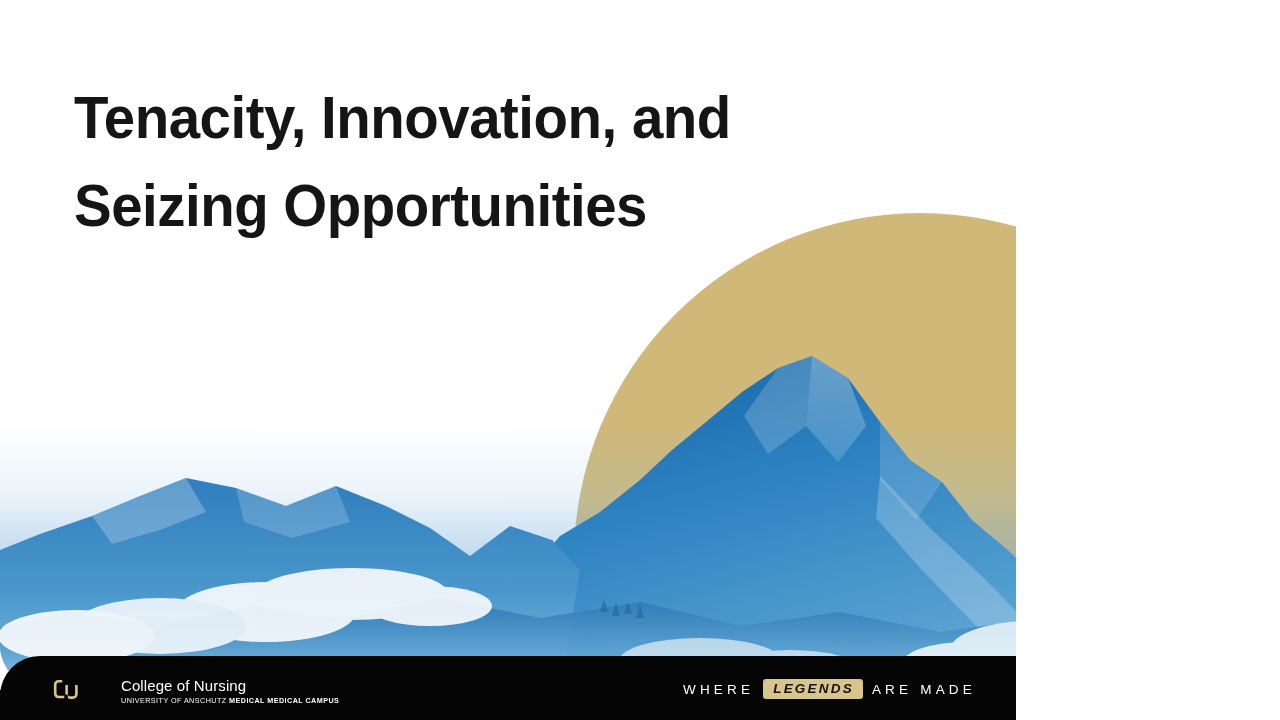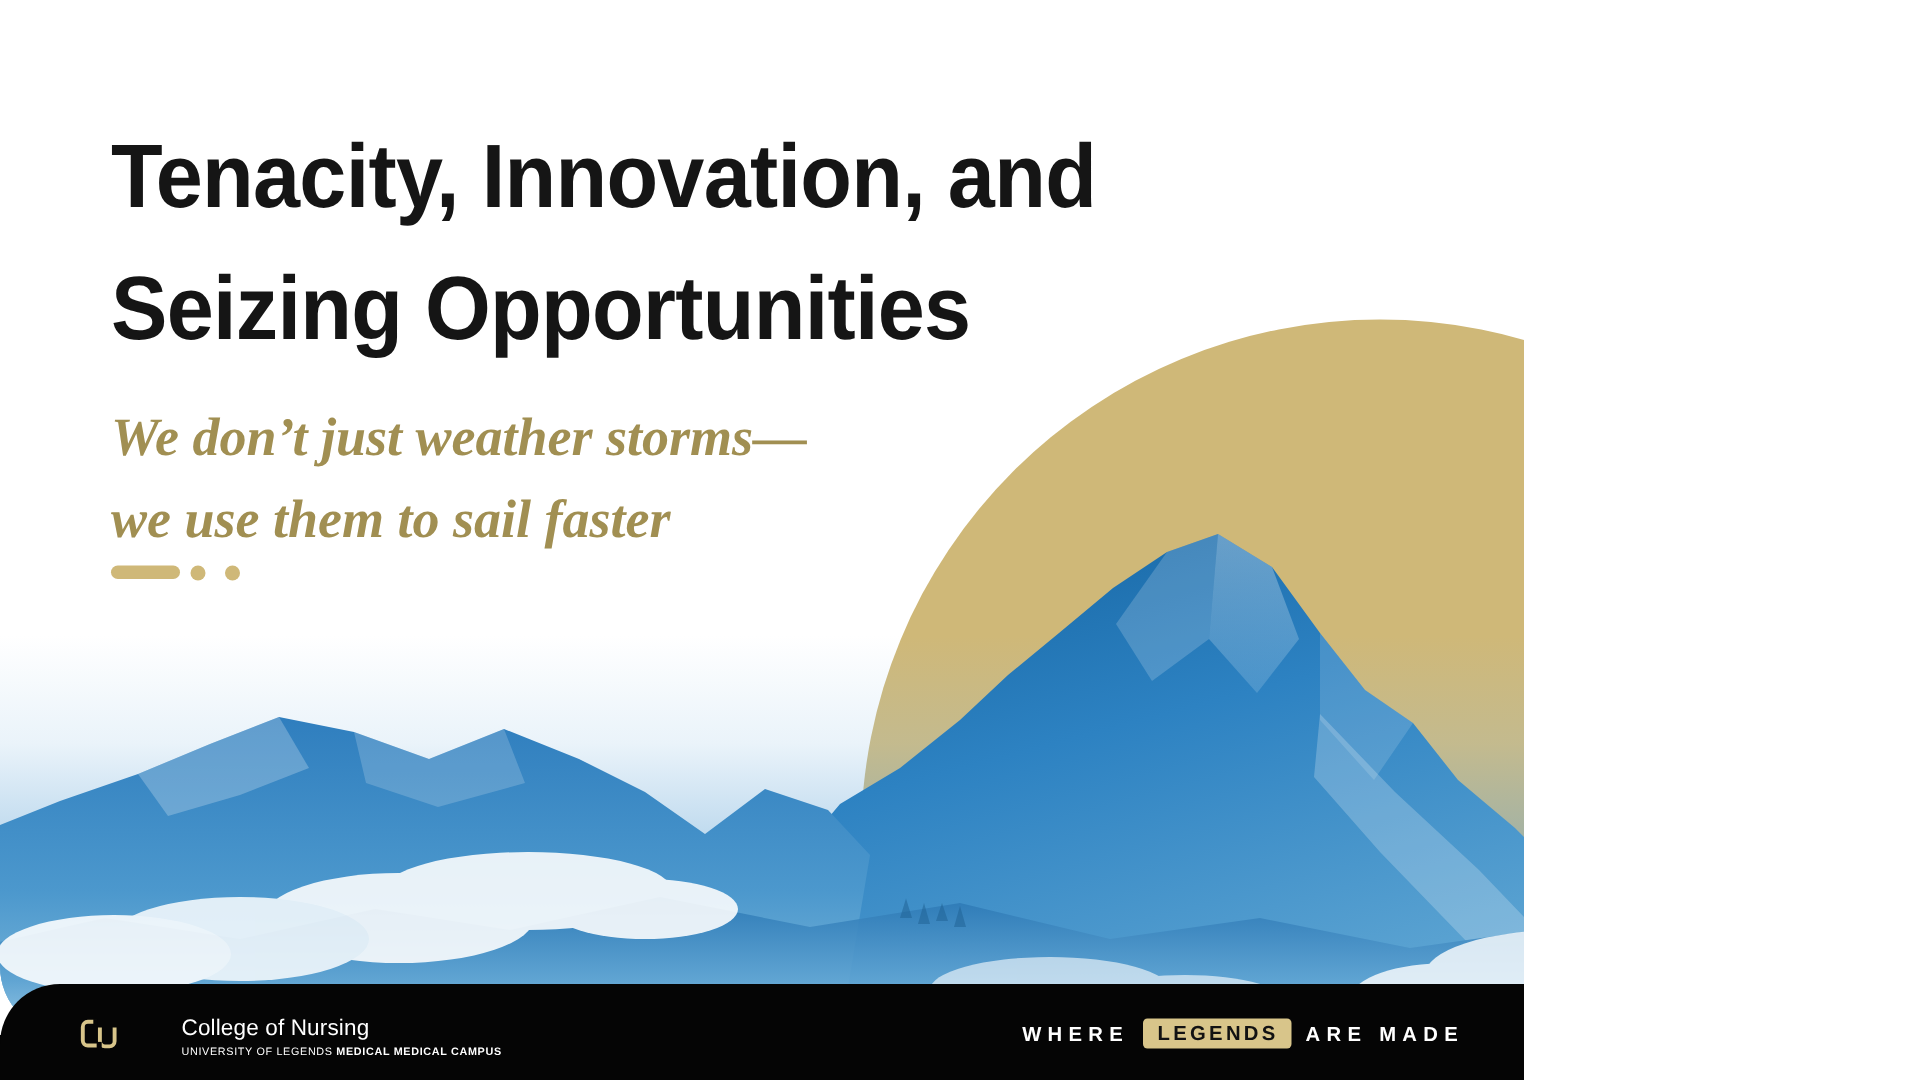--- a/index.html
+++ b/index.html
@@ -166,29 +166,29 @@
 
   
   .tagline {
     position:absolute;
     right:40px; top:679px;
     display:flex; align-items:center; gap:9px;
     z-index:10;
   }
   .tag-word {
     font-family:"Liberation Sans", sans-serif;
-    font-size:13.5px; font-weight:bold; color:#ffffff;
+    font-size:13.5px; font-weight:normal; color:#ffffff;
     letter-spacing:4.2px;
   }
   .tag-legend {
     background:#d8c храмp;
     background:#d8c58a;
     color:#121212;
     font-family:"Liberation Sans", sans-serif;
-    font-weight:bold;
+    font-style:italic; font-weight:bold;
     font-size:13.5px; letter-spacing:2.2px;
     padding:3px 9px 3px 10px;
     border-radius:3px;
     line-height:14px;
   }
 </style>
 </head>
 <body>
 
 <div id="slide">
@@ -266,40 +266,36 @@
     </svg>
   </div>
 
   <div class="dot-panel-light"></div>
 
   <div class="headline">
     <div class="headline-line">Tenacity, Innovation, and</div>
     <div class="headline-line">Seizing Opportunities</div>
   </div>
 
-  <div class="subtitle">
-    <div class="sub-line">We don’t just weather storms—</div>
-    <div class="sub-line"><span class="sub-emph"><span>we</span><span class="bar"></span><span class="dot1"></span><span class="dot2"></span></span><span> use them to sail faster</span></div>
-  </div>
 
   <div class="footer-corner-fill"></div>
   <div class="footer"></div>
 
   <div class="logo-lockup">
     <svg class="cu-mark" viewBox="0 0 30 30">
       <g fill="none" stroke="#d8c58a" stroke-width="2.6">
         <path d="M12.5 5.2 H6.6 A3.4 3.4 0 0 0 3.2 8.6 v9.0 A3.4 3.4 0 0 0 6.6 21.0 h5.9"></path>
         <path d="M14.6 9.0 v9.2 A3.4 3.4 0 0 0 18.0 21.6 h3.0 A3.4 3.4 0 0 0 24.4 18.2 V9.0"></path>
       </g>
       <rect x="10.2" y="3.4" width="3.0" height="5.0" fill="#050505"></rect>
       <rect x="12.6" y="18.6" width="3.2" height="5.2" fill="#050505"></rect>
     </svg>
     <div class="logo-text">
       <div class="logo-primary">College of Nursing</div>
-      <div class="logo-secondary"><span>UNIVERSITY OF LEGENDS </span><b>MEDICAL MEDICAL CAMPUS</b></div>
+      <div class="logo-secondary"><span>UNIVERSITY OF ANSCHUTZ </span><b>MEDICAL MEDICAL CAMPUS</b></div>
     </div>
   </div>
 
   <div class="tagline">
     <span class="tag-word">WHERE</span>
     <span class="tag-legend">LEGENDS</span>
     <span class="tag-word">ARE MADE</span>
   </div>
 
 </div>

